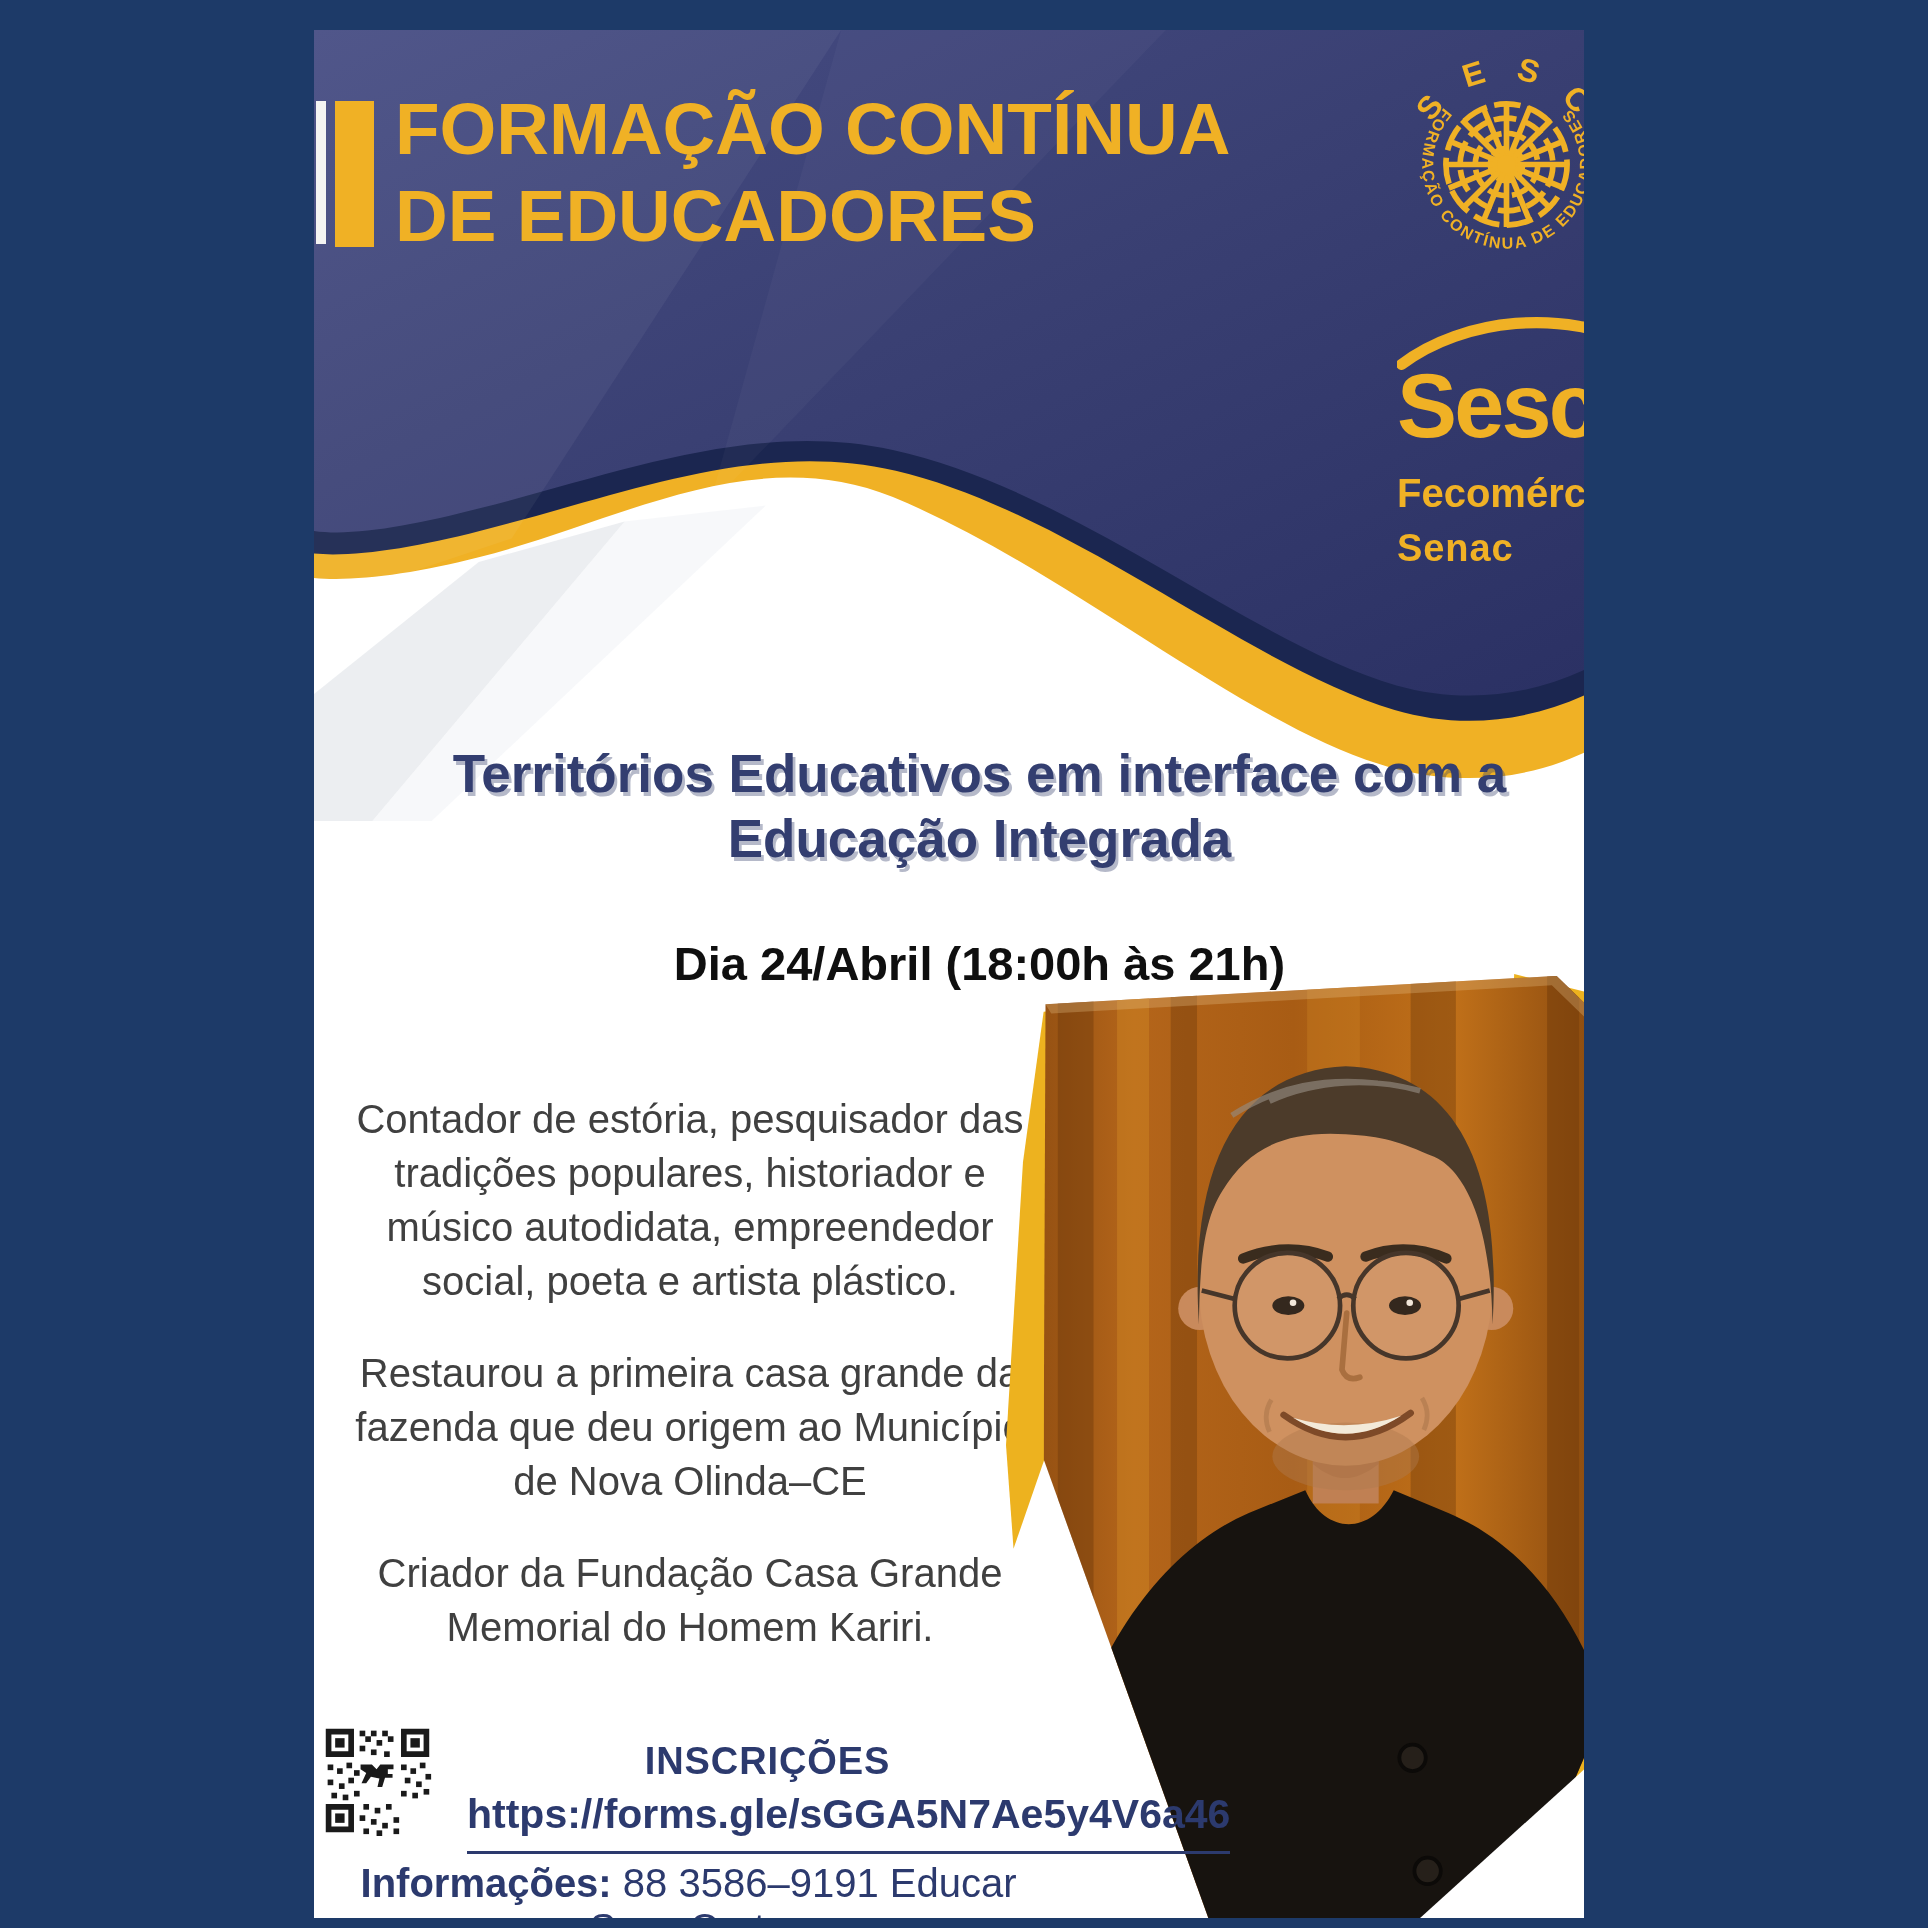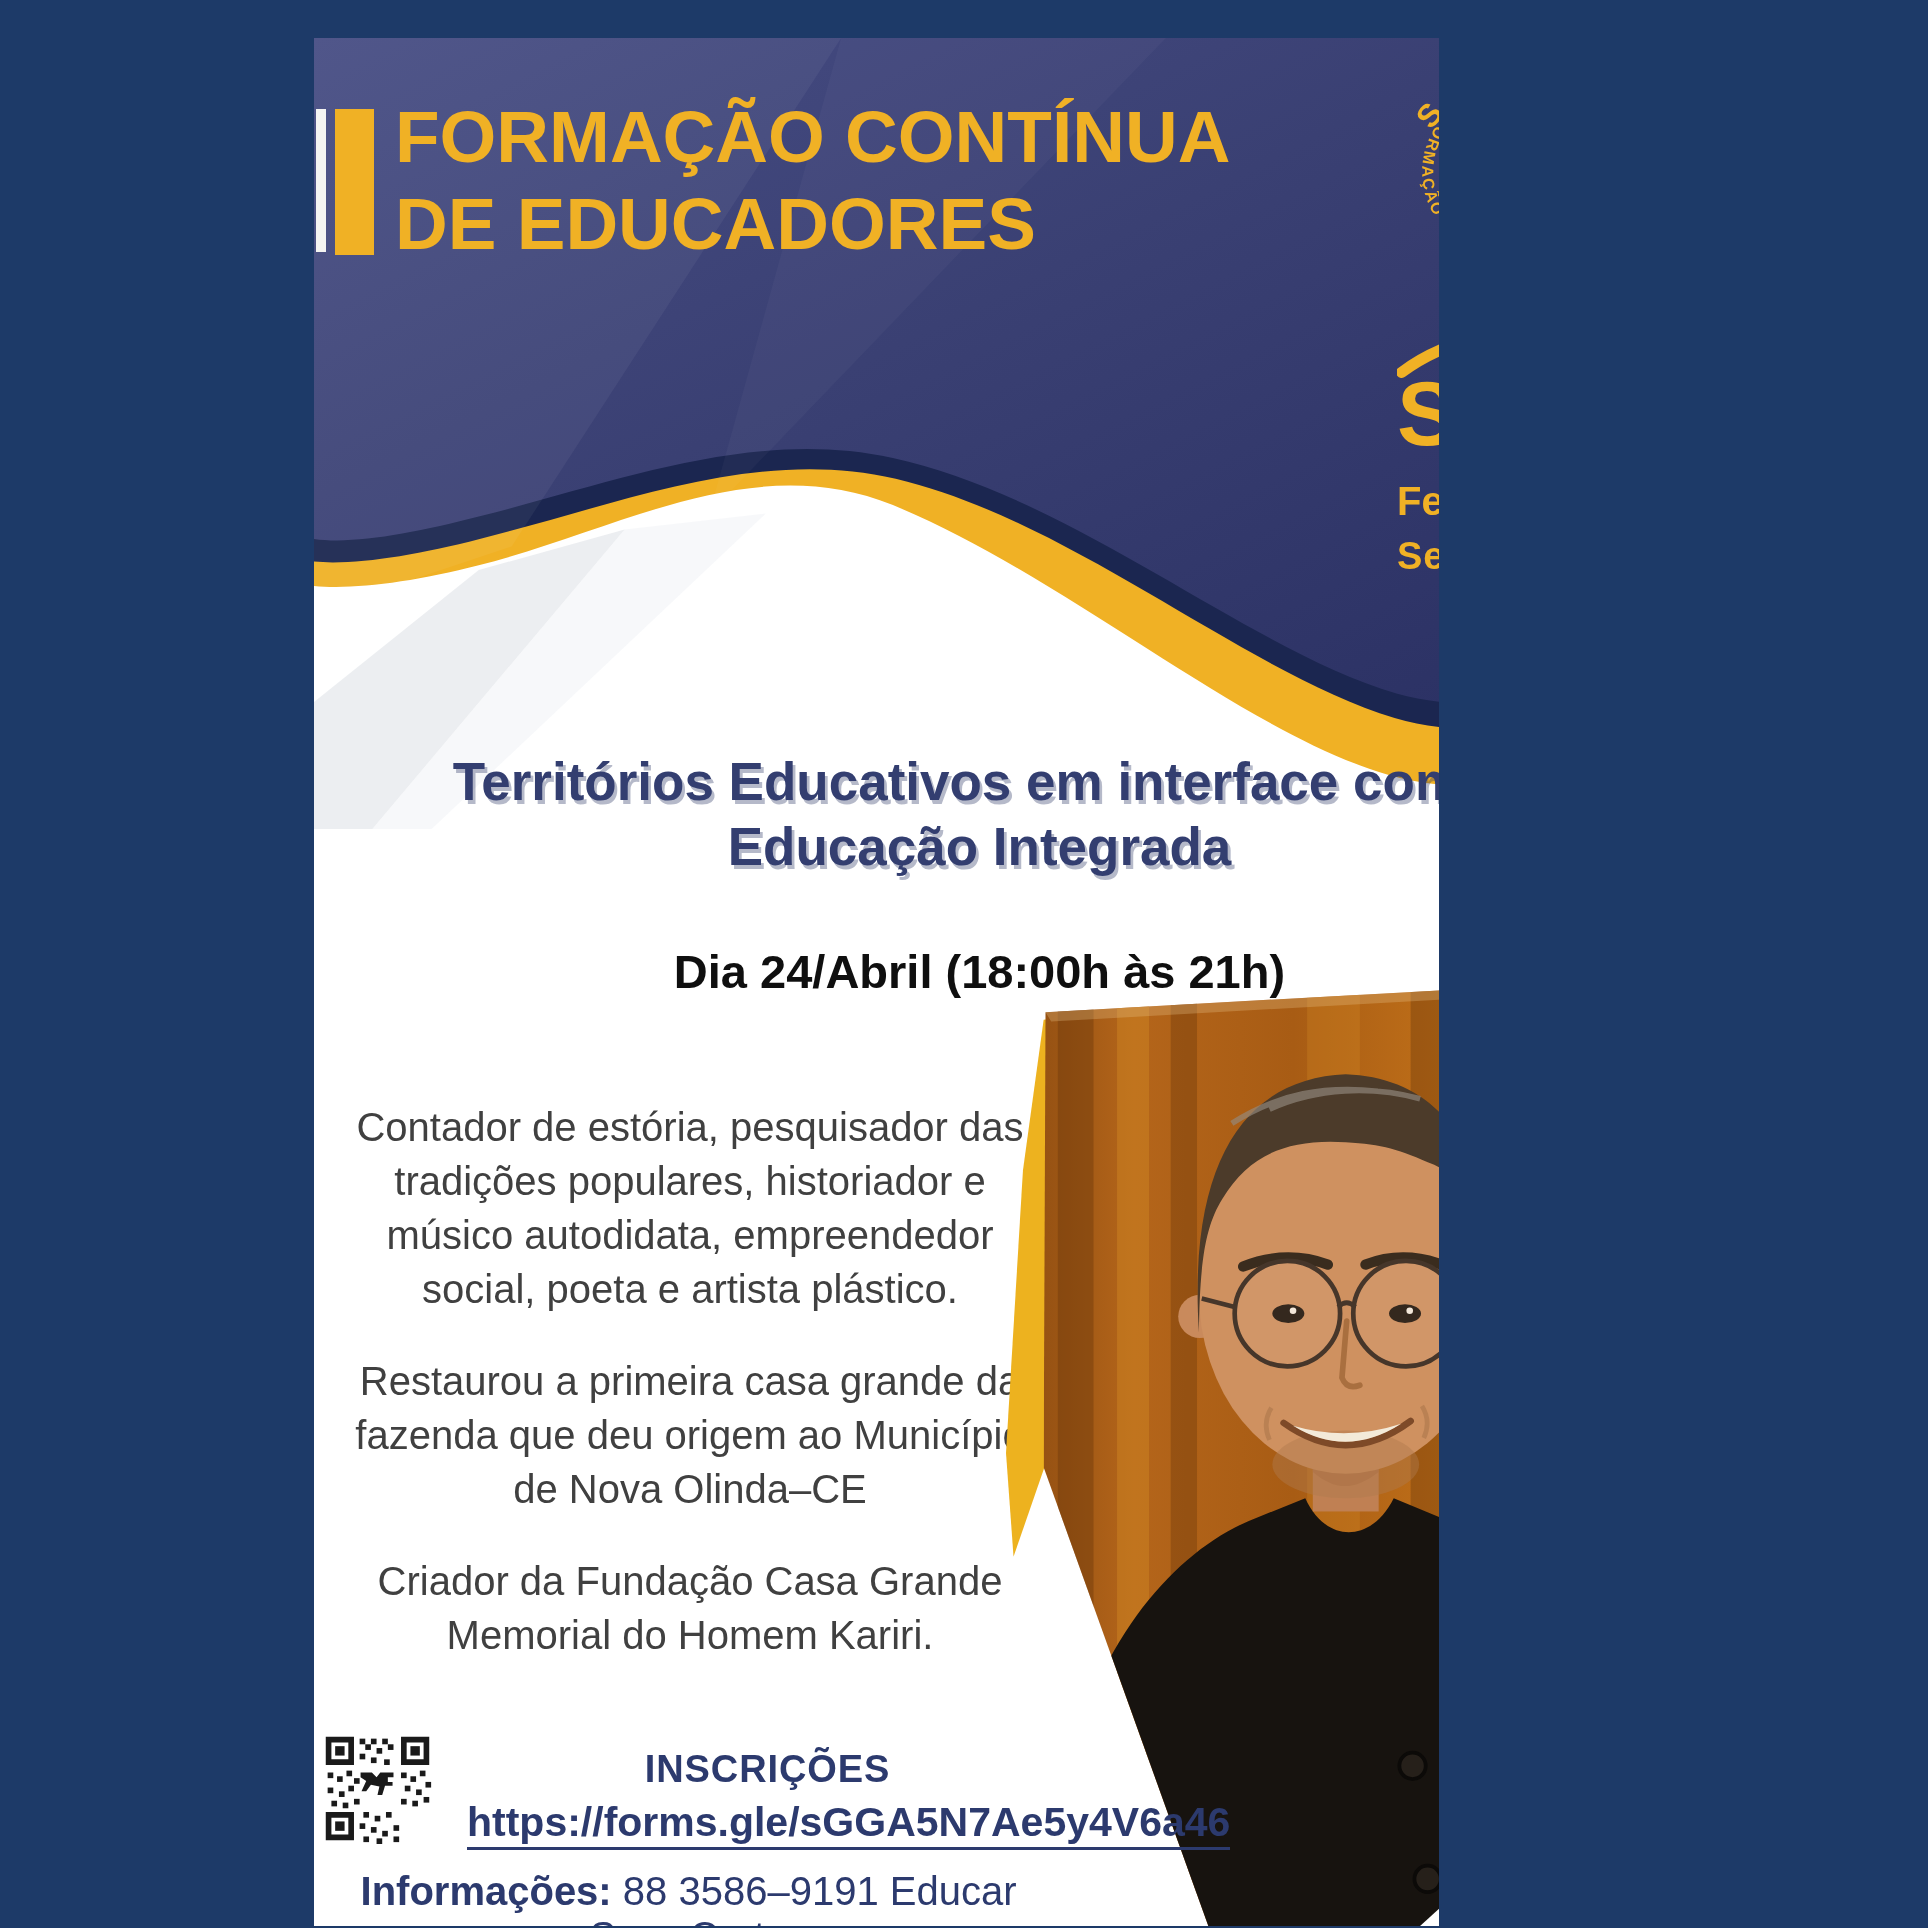--- a/index.html
+++ b/index.html
@@ -2,21 +2,21 @@
 <html style="font-size:15px"><head>
 <meta charset="utf-8">
 <style>
   html,body{margin:0;padding:0;}
   body{
     width:1928px;height:1928px;position:relative;overflow:hidden;
     background:#1d3a68;
     font-family:"Liberation Sans", sans-serif;
   }
   .poster{
-    position:absolute;left:314px;top:38px;width:1125px;height:1888px;
+    position:absolute;left:314px;top:30px;width:1270px;height:1888px;
     background:#ffffff;overflow:hidden;
   }
   .hdr-svg{position:absolute;left:0;top:0;width:1331px;height:791px;display:block;}
   .hdr-bar-white{position:absolute;left:1.9px;top:71px;width:10.4px;height:143px;background:#f4f4f2;}
   .hdr-bar-yellow{position:absolute;left:21px;top:71px;width:39px;height:146px;background:#f0b125;}
   .hdr-title{
     position:absolute;left:81px;top:56px;width:1092px;
     color:#f0b125;font-weight:bold;font-size:73px;line-height:1.19;
     letter-spacing:0px;
   }
@@ -40,21 +40,21 @@
     color:#0f0f0f;font-weight:bold;font-size:47px;
   }
   .mediator-col{position:absolute;left:19px;top:1062px;width:714px;text-align:center;}
   .mediator-heading{color:#0d0d0d;font-weight:bold;font-size:46px;text-align:center;margin:0 0 41px 0;}
   .bio{color:#404040;font-size:40px;line-height:1.35;margin:0 0 38px 0;}
   .photo-svg{position:absolute;left:692px;top:944px;width:639px;height:944px;display:block;}
   .qr-svg{position:absolute;left:7.5px;top:1695px;width:111px;height:111px;}
   .signup{position:absolute;left:132px;top:1710px;width:601px;text-align:center;margin-left:21px;}
   .signup-label{color:#2c3a6e;font-weight:bold;font-size:38px;letter-spacing:0.9px;}
   .signup-url{display:inline-block;color:#2c3a6e;font-weight:bold;font-size:41px;margin-top:7.5px;
-    border-bottom:3.8px solid #2c3a6e;padding-bottom:1px;}
+    border-bottom:3.8px solid #2c3a6e;padding-bottom:13px;}
   .info-line{
     position:absolute;left:7.5px;top:1831px;width:734px;text-align:center;
     color:#2c3a6e;font-size:40px;
   }
   .info-label{font-weight:bold;}
 </style>
 </head>
 <body>
 
 <div class="poster">

